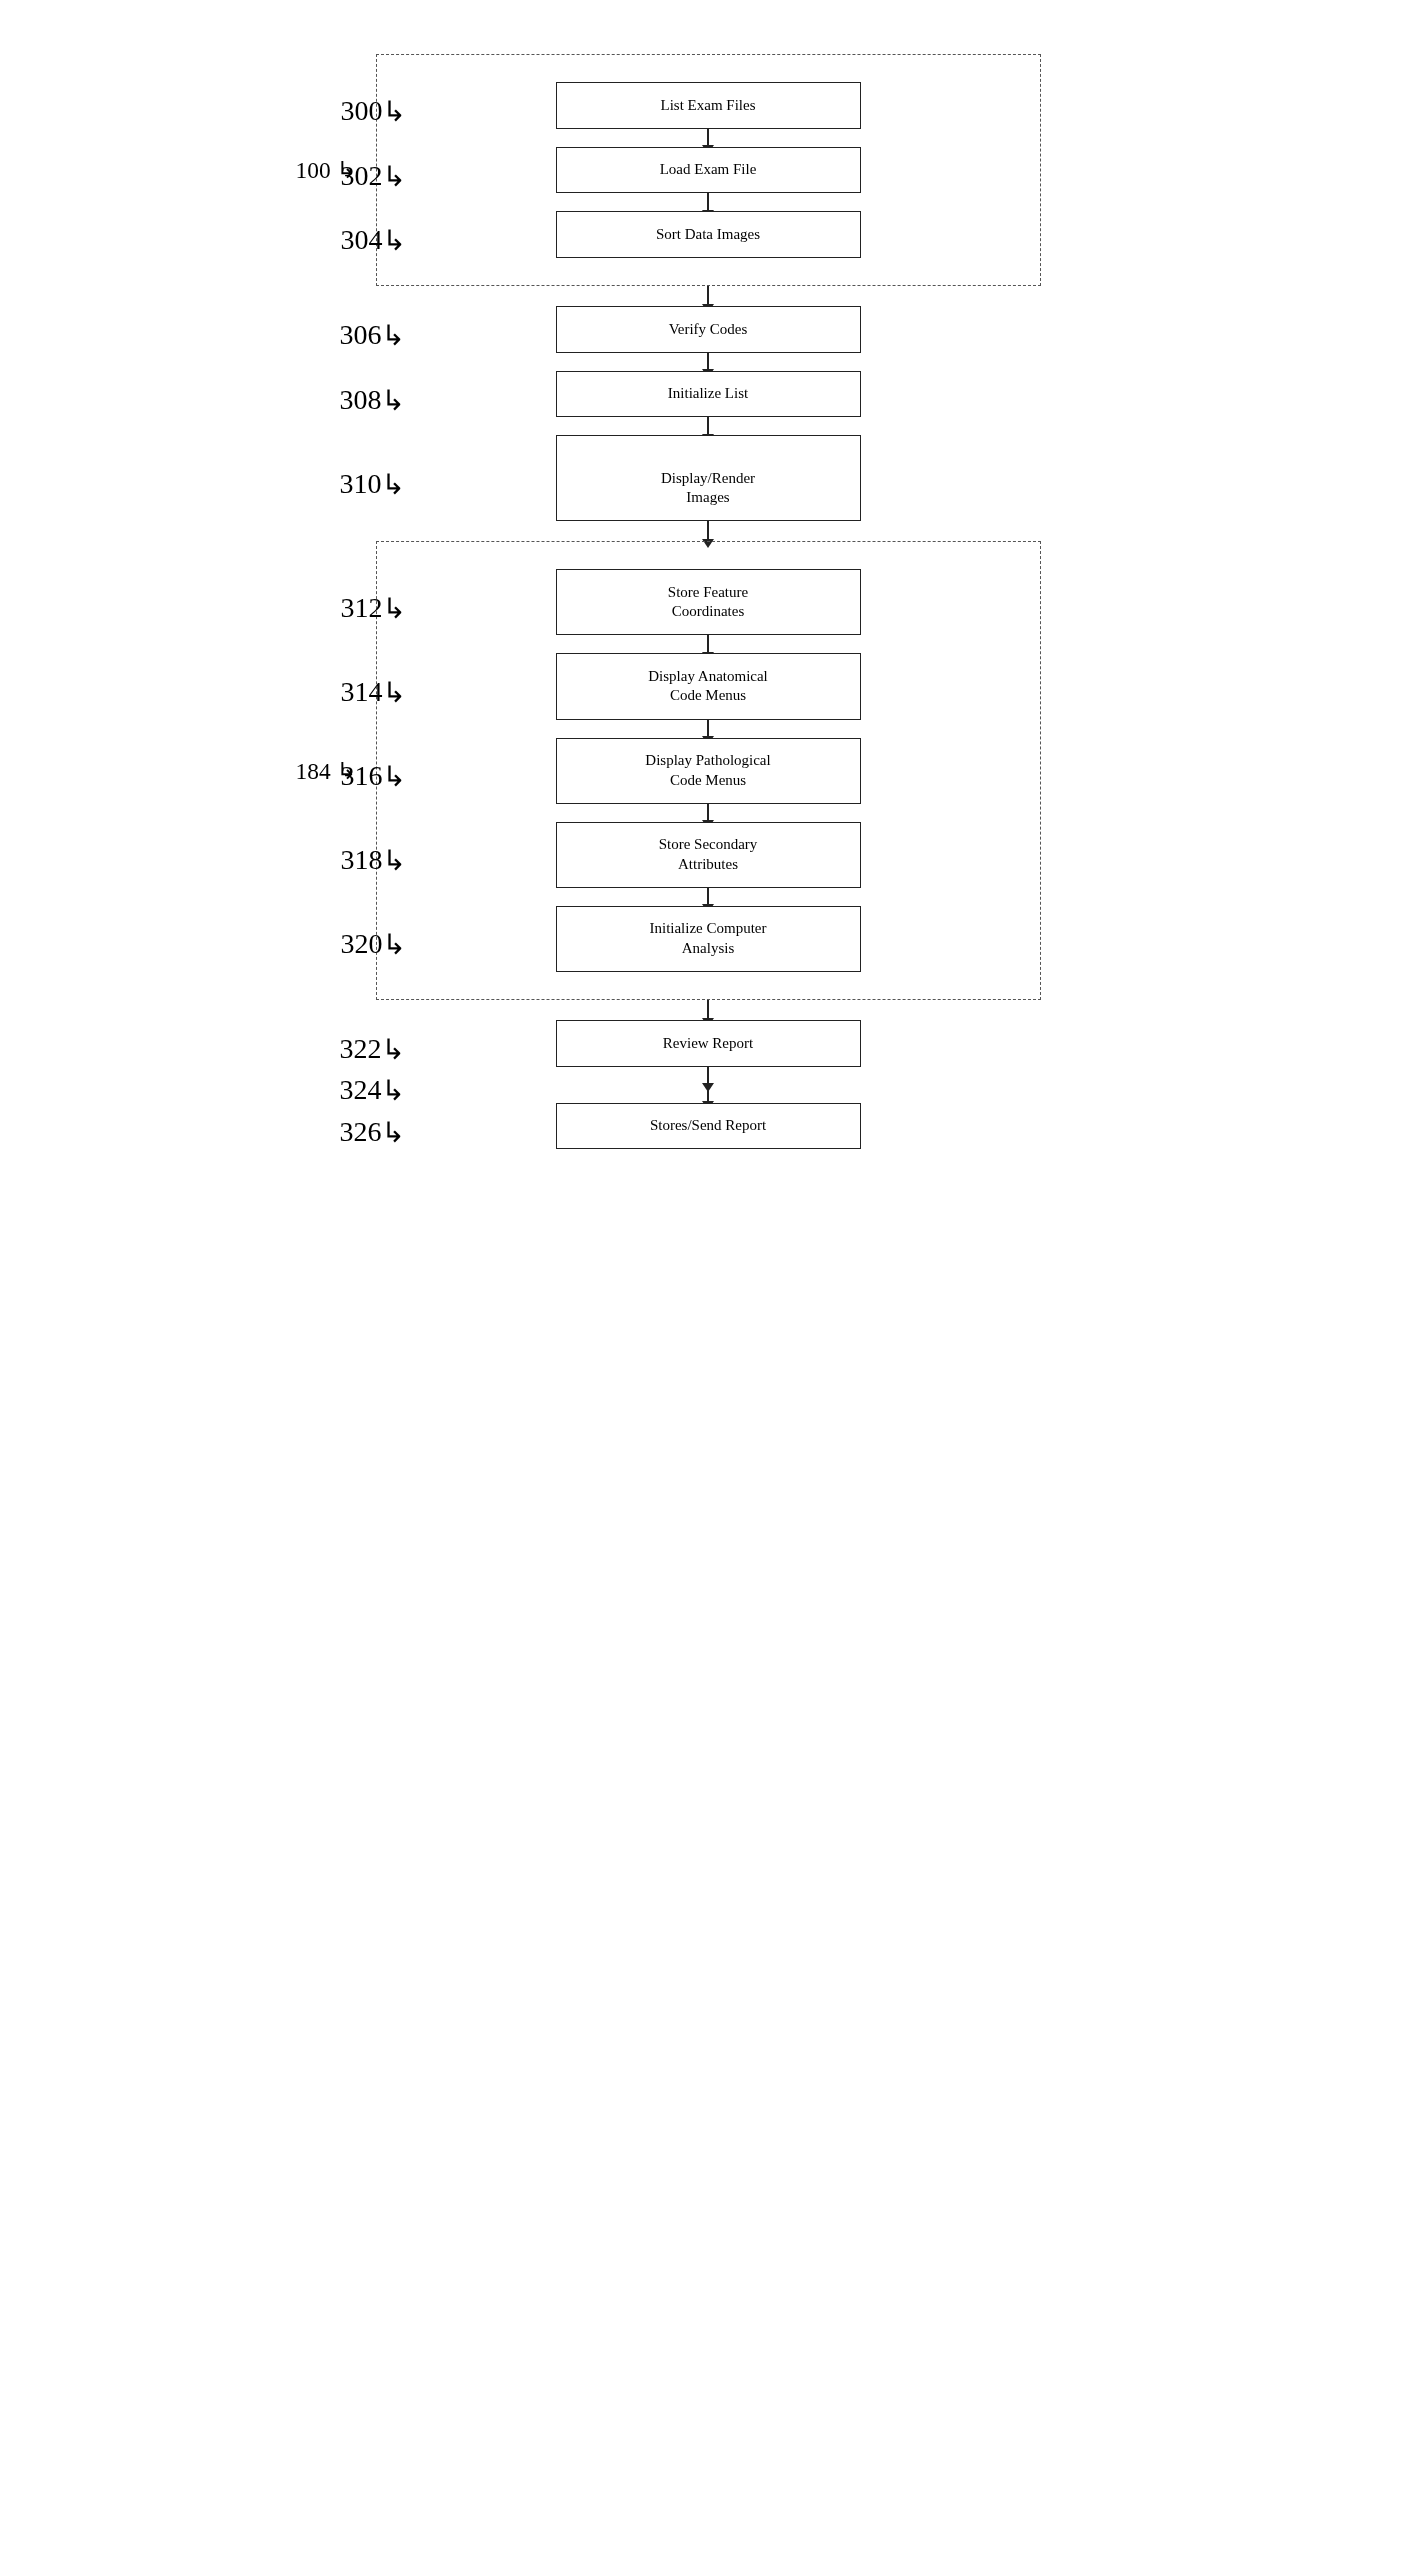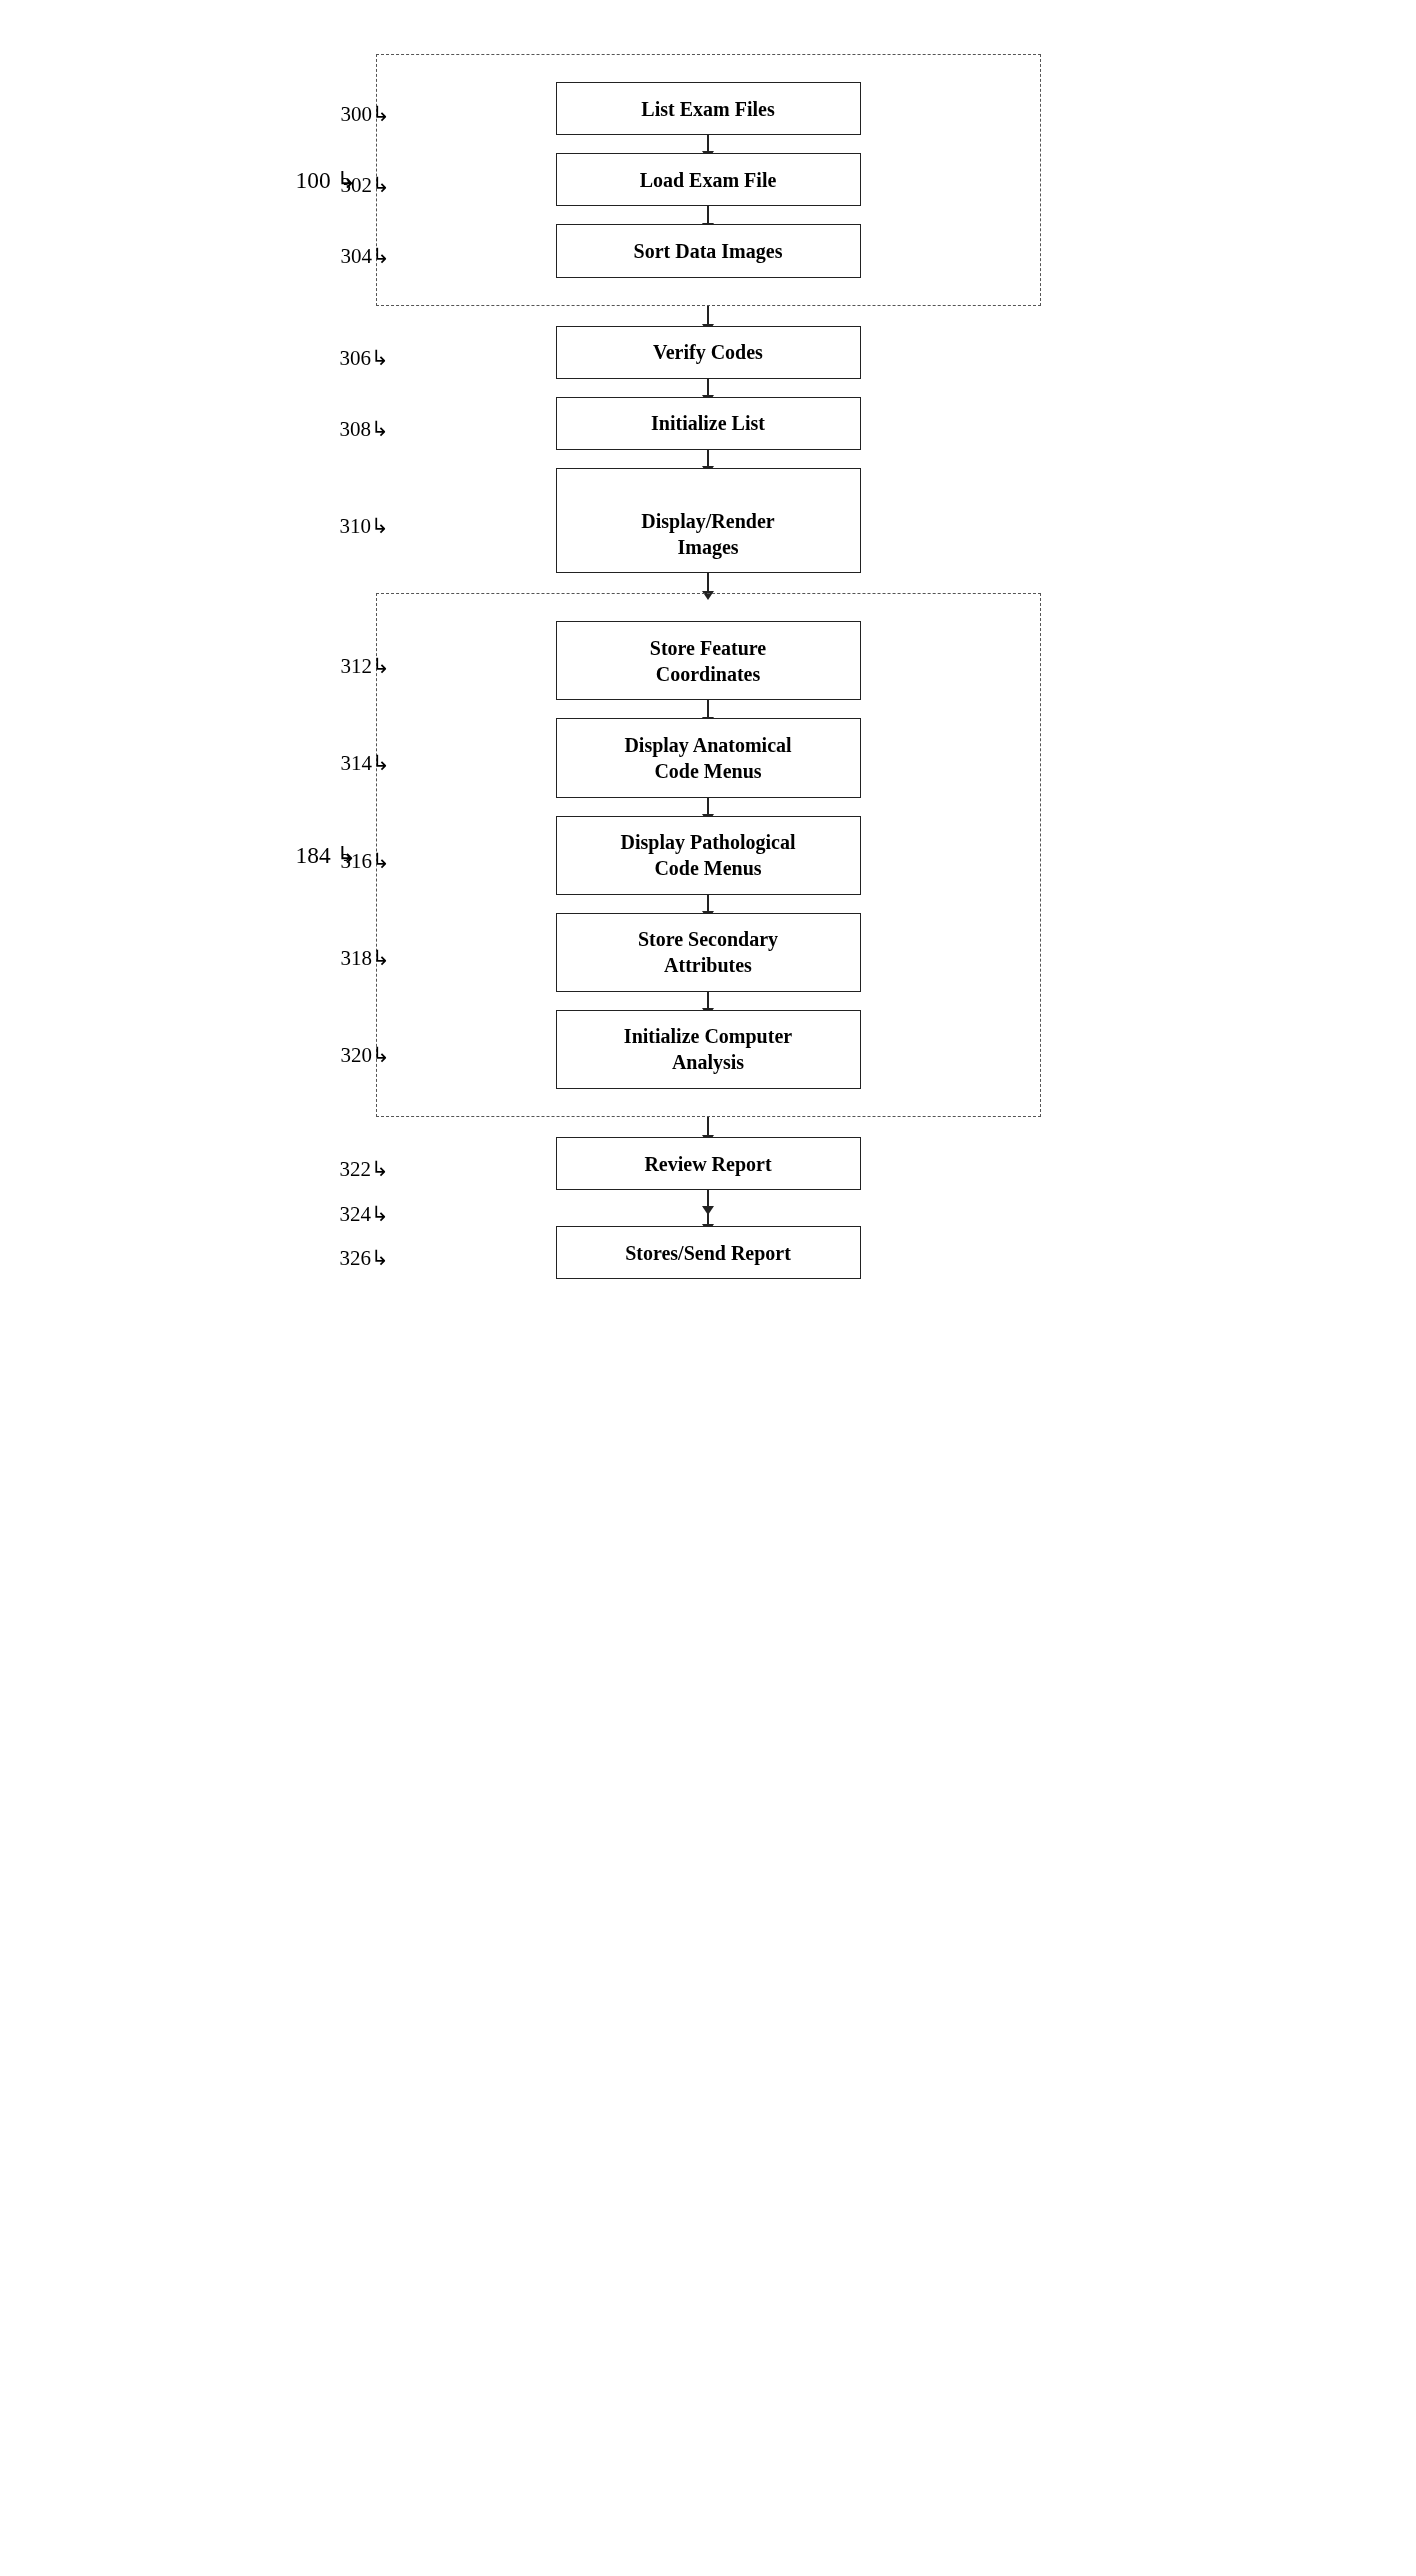--- a/index.html
+++ b/index.html
@@ -18,26 +18,25 @@
       margin: 0 auto;
       padding-top: 18px;
     }
 
     
     .flow-box {
       border: 1.8px solid #222;
       background: #fff;
       text-align: center;
       padding: 12.6px 18px;
-      font-size: 20px;
+      font-size: 15px;
       line-height: 1.3;
       position: relative;
       width: 305px;
       margin: 0 auto;
-      font-weight: bold;
     }
 
     
     .arrow-down {
       width: 1.8px;
       background: #222;
       margin: 0 auto;
       position: relative;
     }
     .arrow-down::after {
@@ -54,21 +53,21 @@
     .item-row {
       display: flex;
       align-items: center;
       justify-content: center;
       position: relative;
     }
 
     .item-label {
       position: absolute;
       left: -72px;
-      font-size: 21px;
+      font-size: 28px;
       white-space: nowrap;
       display: flex;
       align-items: flex-start;
       margin-top: 12px;
     }
   </style>
 </head>
 <body>
 
 <div class="diagram-container">

